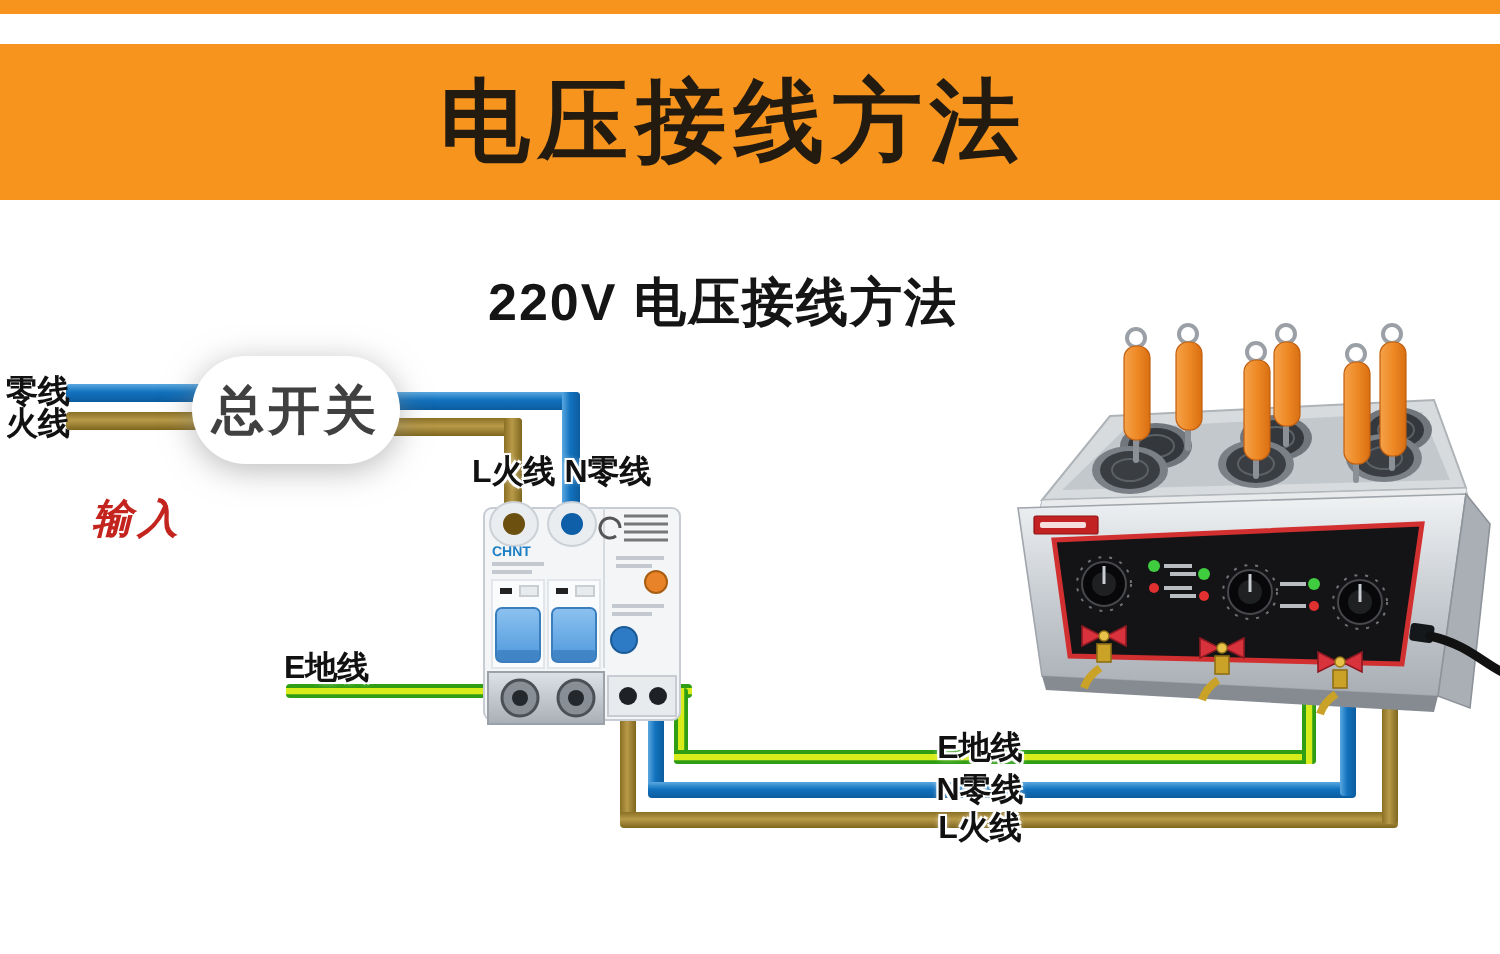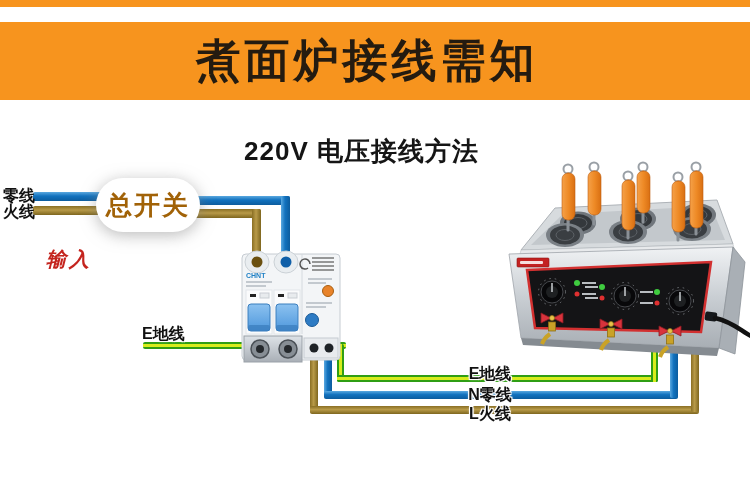--- a/index.html
+++ b/index.html
@@ -25,31 +25,31 @@
   .green.v{background:linear-gradient(to right,#2F9E14 0 26%,var(--ground_wire_stripe,#D8EC1C) 30% 72%,#2F9E14 76% 100%);}
 
   
   .lbl{position:absolute;font-weight:700;color:#111;white-space:nowrap;}
   .halo{text-shadow:-1px -1px 0 #fff,1px -1px 0 #fff,-1px 1px 0 #fff,1px 1px 0 #fff,0 0 3px #fff;}
   .lbl-in{font-size:16px;}
   .input-lbl{left:46px;top:246px;font-size:20px;font-weight:700;
              color:var(--input_text,#C4241E);letter-spacing:3px;font-style:italic;}
   .switchbox{left:96px;top:178px;width:104px;height:54px;background:#fff;border-radius:27px;
              box-shadow:0 3px 16px rgba(130,130,130,.55);display:flex;align-items:center;
-             justify-content:center;font-size:26px;font-weight:600;color:#a16207;letter-spacing:2px;}
+             justify-content:center;font-size:26px;font-weight:600;color:#404040;letter-spacing:2px;}
   .outlbl{position:absolute;left:430px;width:120px;text-align:center;font-size:16px;font-weight:700;color:#111;}
 </style>
 </head>
 <body>
 
 <div class="stage">
 
   <div class="abs topstrip"></div>
   <div class="abs banner">
-    <span>煮面炉接线需知</span>
+    <span>电压接线方法</span>
   </div>
   <div class="abs subtitle">220V 电压接线方法</div>
 
   <div class="wire blue" style="left:33px;top:192px;width:76px;height:9px;"></div>
   <div class="wire brown" style="left:33px;top:206px;width:76px;height:9px;"></div>
 
   <div class="wire blue" style="left:190px;top:196px;width:100px;height:9px;"></div>
   <div class="wire blue v" style="left:281px;top:196px;width:9px;height:62px;"></div>
   <div class="wire brown" style="left:190px;top:209px;width:71px;height:9px;"></div>
   <div class="wire brown v" style="left:252px;top:209px;width:9px;height:49px;"></div>
@@ -68,20 +68,21 @@
   <div class="wire brown v" style="left:310px;top:356px;width:8px;height:57px;"></div>
   <div class="wire brown" style="left:310px;top:406px;width:389px;height:8px;"></div>
   <div class="wire brown v" style="left:691px;top:350px;width:8px;height:62px;"></div>
 
   <div class="lbl lbl-in" style="left:3px;top:186px;">零线</div>
   <div class="lbl lbl-in" style="left:3px;top:202px;">火线</div>
   <div class="input-lbl abs">输入</div>
   <div class="abs switchbox">
     <span>总开关</span>
   </div>
+  <div class="lbl halo" style="left:236px;top:226px;font-size:16px;">L火线 N零线</div>
   <div class="lbl halo" style="left:142px;top:324px;font-size:16px;">E地线</div>
 
   <div class="outlbl halo" style="top:364px;">E地线</div>
   <div class="outlbl halo" style="top:385px;text-align:center;">N零线</div>
   <div class="outlbl halo" style="top:404px;text-align:center;">L火线</div>
 
   <svg class="abs" style="left:236px;top:246px;" width="110" height="122" viewBox="0 0 110 122">
     <defs>
       <linearGradient id="tg" x1="0" y1="0" x2="0" y2="1">
         <stop offset="0" stop-color="#8CC2F0"></stop>

